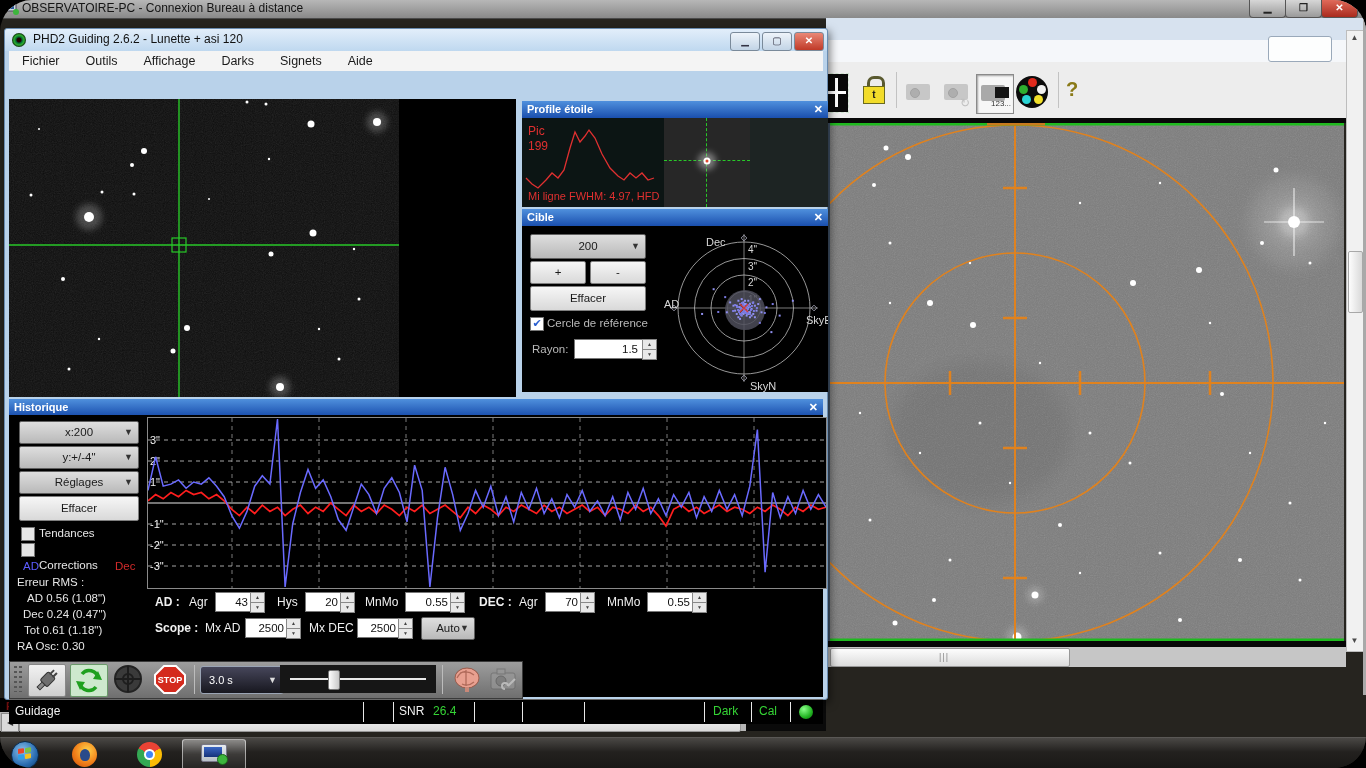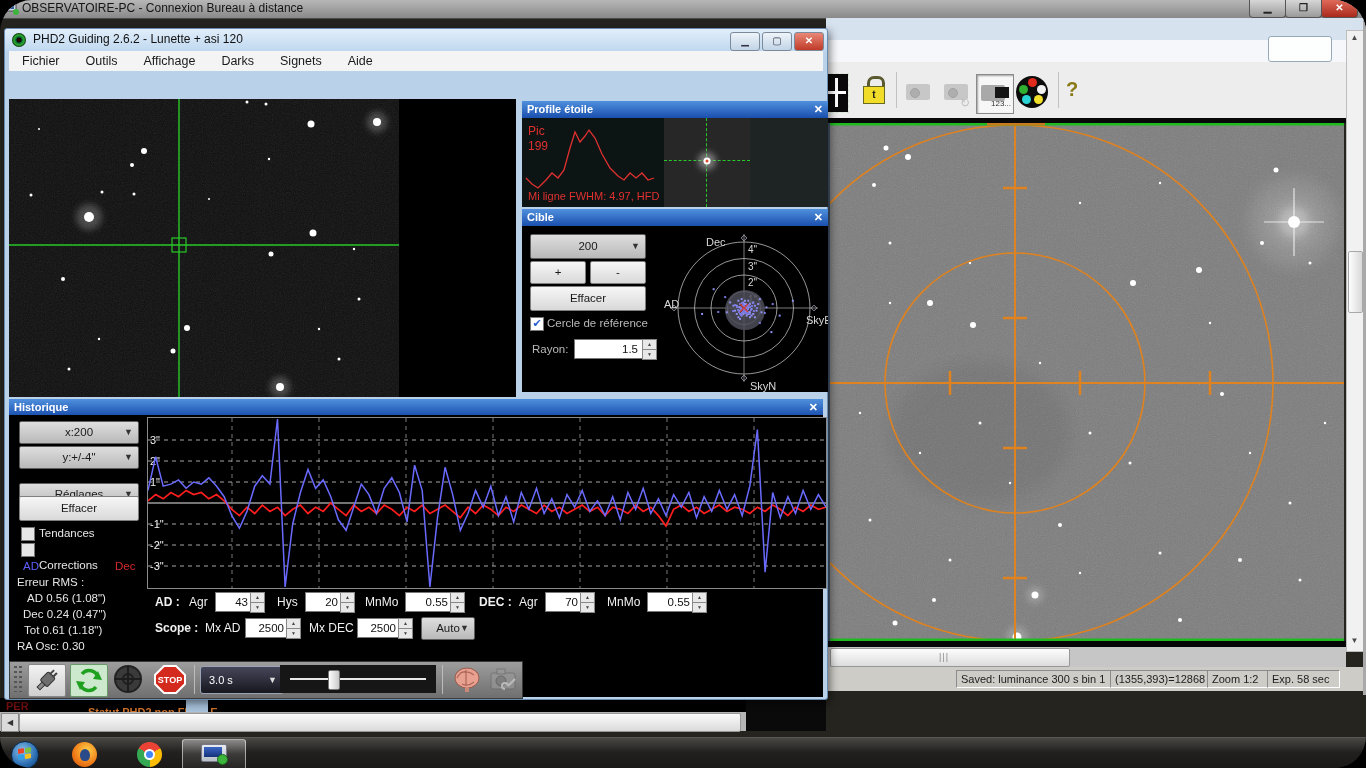--- a/index.html
+++ b/index.html
@@ -306,26 +306,20 @@
   </div>
 
   <div id="cap-bot-black" class="abs"></div>
 
   <div id="cap-hscroll" class="abs">
     <div id="cap-hthumb" class="abs">
       <div id="cap-hgrip" class="abs">|||</div>
     </div>
   </div>
 
-  <div id="cap-status" class="abs">
-      <div class="cap-panel abs" style="left: 130px; width: 150px;">Saved: luminance 300 s bin 1</div>
-      <div class="cap-panel abs" style="left: 284px; width: 93px;">(1355,393)=12868</div>
-      <div class="cap-panel abs" style="left: 381px; width: 56px;">Zoom 1:2</div>
-      <div class="cap-panel abs" style="left: 441px; width: 63px;">Exp. 58 sec</div>
-    </div>
 
   <div id="cap-vscroll" class="abs">
     <div class="vs-arrow abs" style="top:2px">▲</div>
     <div id="cap-vthumb" class="abs"></div>
     <div class="vs-arrow abs" style="top:605px">▼</div>
   </div>
   <div id="cap-right-edge" class="abs"></div>
 
   <div id="frag" class="abs">
     <span id="frag-per" class="abs">PER</span>
@@ -558,21 +552,21 @@
           <span>Historique</span>
           <span class="panel-x">✕</span>
         </div>
         <div id="hist-body" class="abs">
           <div class="combo abs" style="left:10px;top:6px;width:118px;height:21px;line-height:21px">
             <span>x:200</span><span class="arr">▼</span>
           </div>
           <div class="combo abs" style="left:10px;top:31px;width:118px;height:21px;line-height:21px">
             <span>y:+/-4"</span><span class="arr">▼</span>
           </div>
-          <div class="combo abs" style="left:10px;top:68px;width:118px;height:21px;line-height:21px">
+          <div class="combo abs" style="left:10px;top:56px;width:118px;height:21px;line-height:21px">
             <span>Réglages</span><span class="arr">▼</span>
           </div>
           <div class="btn-light abs" style="left:10px;top:81px;width:118px;height:23px;line-height:23px">Effacer</div>
           <div class="cb un abs" style="left:12px;top:112px"></div>
           <span class="histtext abs" style="left:30px;top:112px">Tendances</span>
           <div class="cb un abs" style="left:12px;top:128px"></div>
           <span class="histtext abs" style="left:30px;top:144px">Corrections</span>
           <span class="abs" style="left:14px;top:145px;color:#5c5cff;font-size:11.5px">AD</span>
           <span class="abs" style="left:106px;top:145px;color:#d22a2a;font-size:11.5px">Dec</span>
           <span class="histtext abs" style="left:8px;top:161px">Erreur RMS :</span>
@@ -703,20 +697,37 @@
             <svg width="32" height="31">
               <rect x="3" y="9" width="24" height="16" rx="2" fill="#9a9a9a" stroke="#666"></rect>
               <rect x="9" y="5" width="8" height="5" fill="#9a9a9a" stroke="#666"></rect>
               <circle cx="13" cy="17" r="5" fill="#7a7a7a" stroke="#555"></circle>
               <path d="M20 22 l7 -7 m-7 7 a3 3 0 1 0 -3 3" fill="none" stroke="#e0e0e0" stroke-width="2"></path>
             </svg>
           </div>
         </div>
       </div>
 
+      <div id="phd2-status" class="abs">
+        <span class="st-text abs" style="left:6px">Guidage</span>
+        <div class="st-sep abs" style="left:354px"></div>
+        <div class="st-sep abs" style="left:384px"></div>
+        <span class="st-text abs" style="left:390px">SNR</span>
+        <span class="st-text green abs" style="left:424px">26.4</span>
+        <div class="st-sep abs" style="left:465px"></div>
+        <div class="st-sep abs" style="left:513px"></div>
+        <div class="st-sep abs" style="left:575px"></div>
+        <div class="st-sep abs" style="left:695px"></div>
+        <span class="st-text green abs" style="left:704px">Dark</span>
+        <div class="st-sep abs" style="left:742px"></div>
+        <span class="st-text green abs" style="left:750px">Cal</span>
+        <div class="st-sep abs" style="left:781px"></div>
+        <div class="abs" style="left:790px;top:5px;width:14px;height:14px;border-radius:50%;
+             background:radial-gradient(circle at 35% 30%,#8aff8a,#22b322 60%,#0a6a0a)"></div>
+      </div>
     </div>
   </div>
 
   <div id="taskbar" class="abs">
     <div id="start-orb" class="abs">
       <div class="abs" style="left:6px;top:7px;transform:skewY(-8deg)">
         <div class="flagpane abs" style="left:0;top:0;background:#e8452c"></div>
         <div class="flagpane abs" style="left:7px;top:0;background:#7bc043"></div>
         <div class="flagpane abs" style="left:0;top:6px;background:#2e9fe8"></div>
         <div class="flagpane abs" style="left:7px;top:6px;background:#f2c31f"></div>

